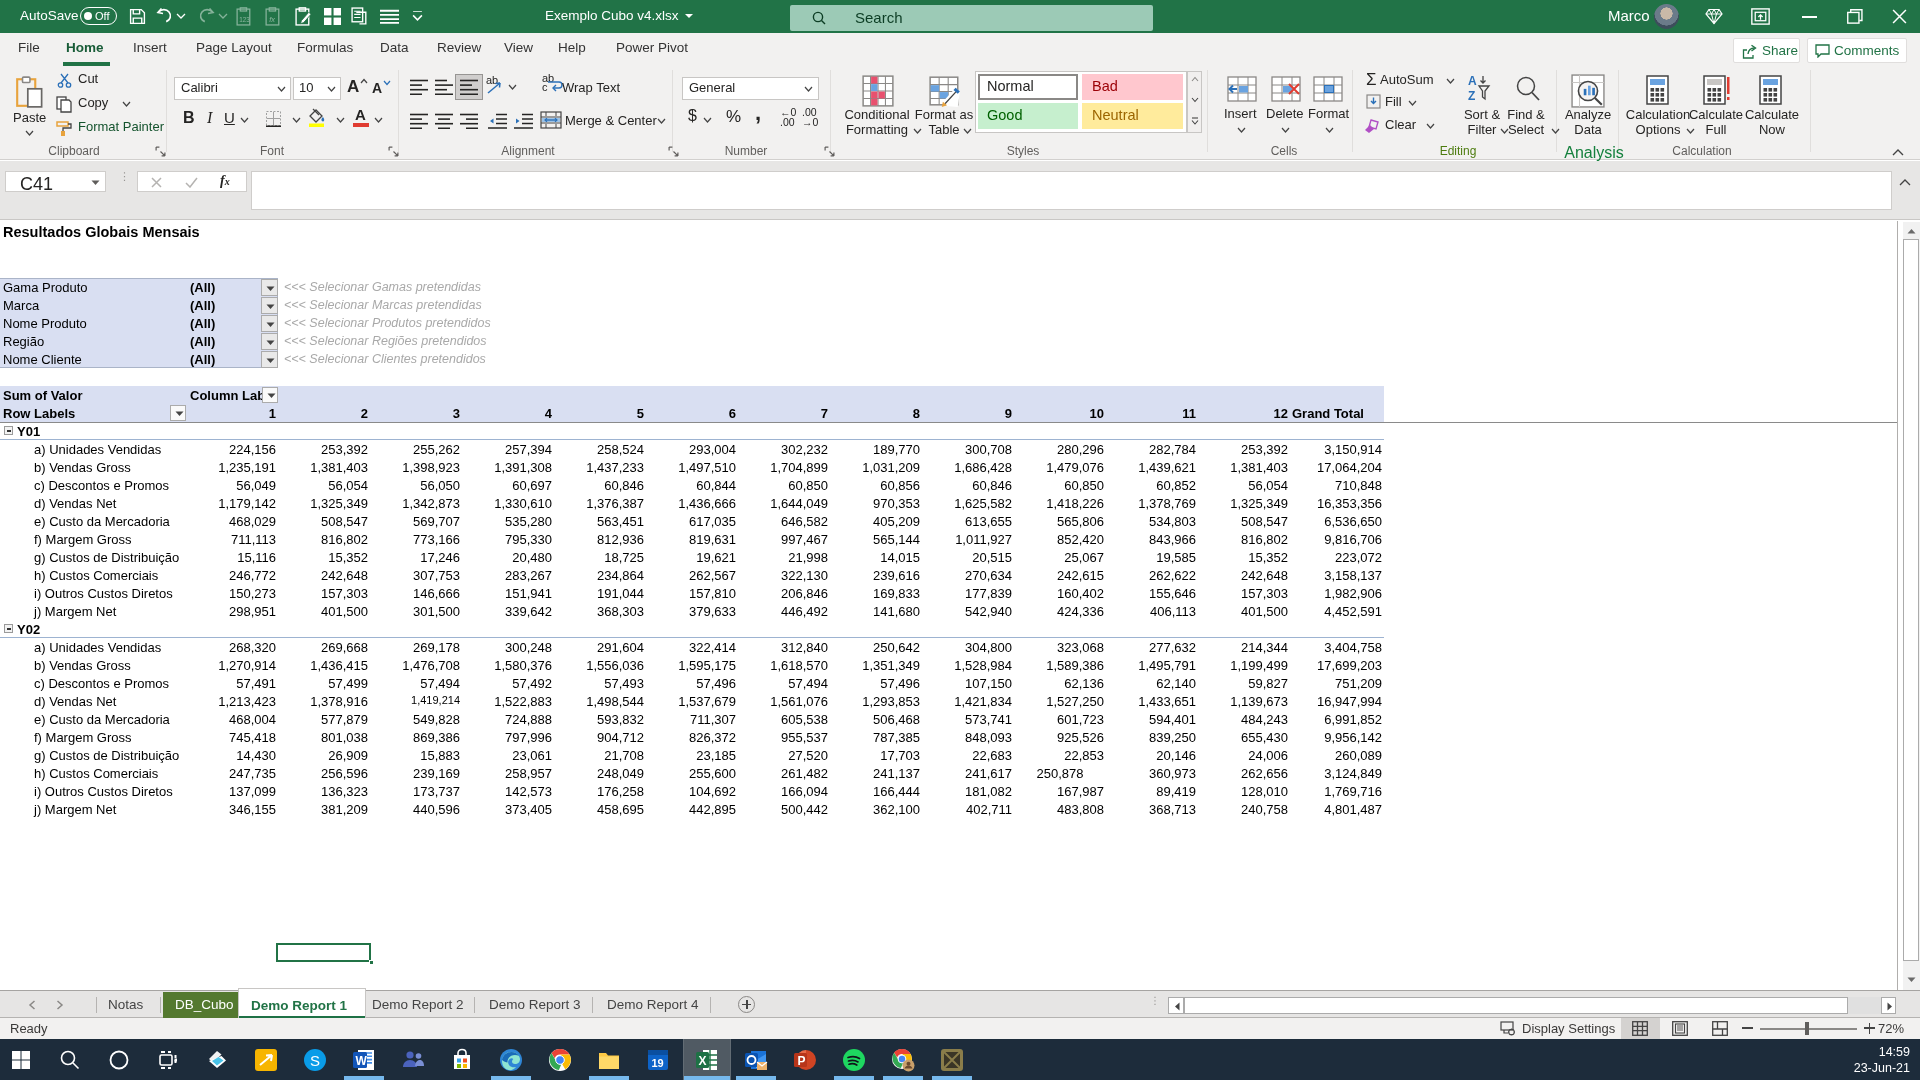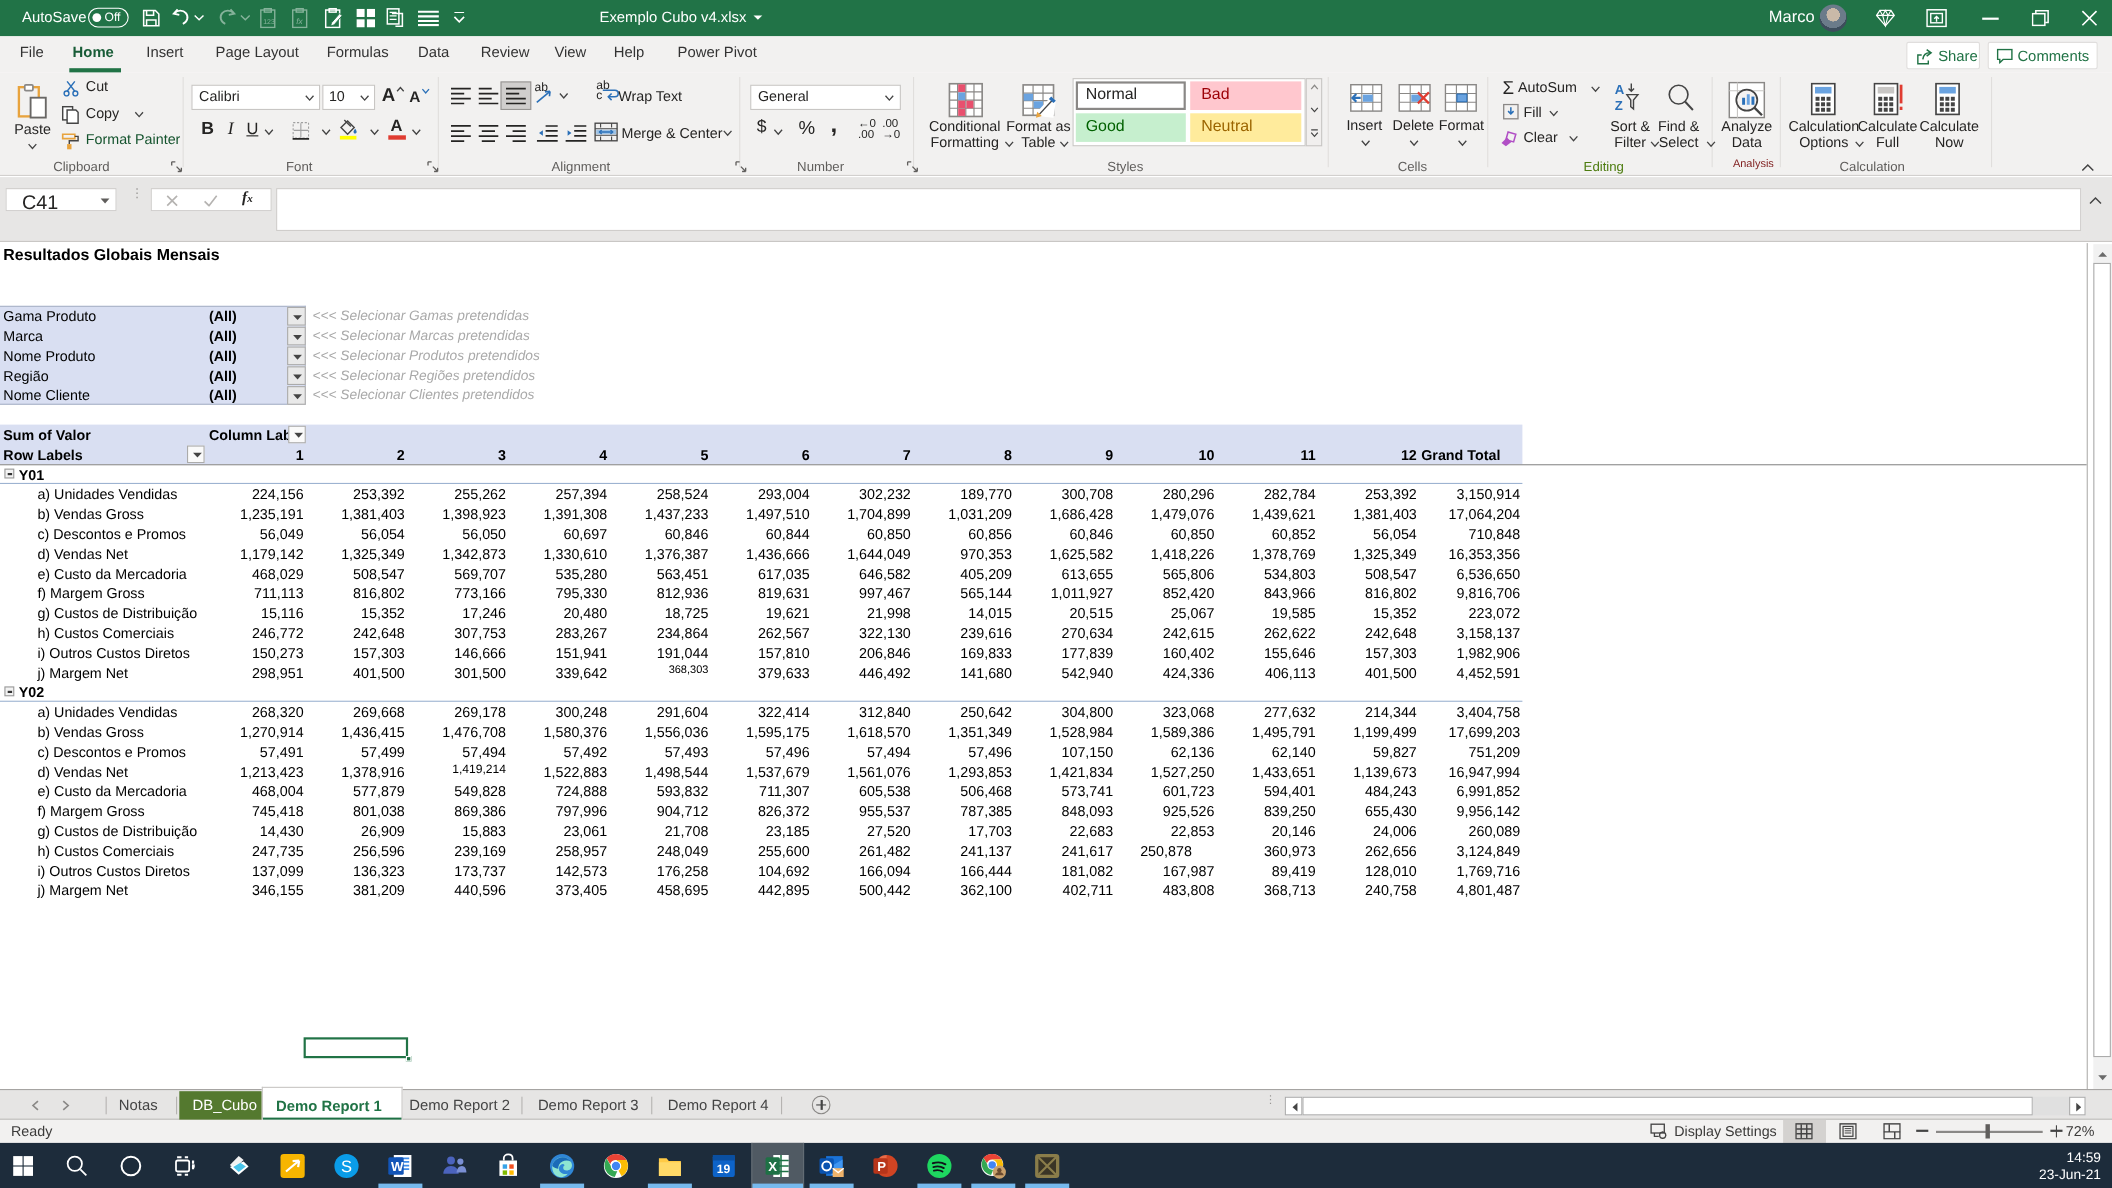--- a/index.html
+++ b/index.html
@@ -77,20 +77,27 @@
   <svg class="abs" style="left:412px;top:11px" width="11" height="11" viewBox="0 0 10 10">
       <path d="M1 0h8" stroke="#fff" stroke-width="1.4"></path>
       <path d="M1 4l4 4 4-4" fill="none" stroke="#fff" stroke-width="1.4"></path>
     </svg>
   
   <div class="abs" style="left:545px;top:8px;font-size:13.5px;color:#fff;white-space:nowrap;">Exemplo Cubo v4.xlsx</div>
   <svg class="abs" style="left:684px;top:13px" width="10" height="8" viewBox="0 0 10 8">
       <path d="M1 1l4 4 4-4" fill="#fff"></path>
     </svg>
   
+  <div class="abs" style="left:790px;top:5px;width:363px;height:26px;background:#9ccab6;border-radius:2px;">
+    <svg class="abs" style="left:22px;top:6px" width="14" height="14" viewBox="0 0 14 14">
+        <circle cx="6" cy="6" r="4.6" fill="none" stroke="#0c3d24" stroke-width="1.4"></circle>
+        <path d="M9.5 9.5L13 13" stroke="#0c3d24" stroke-width="1.4"></path>
+      </svg>
+    <div class="abs" style="left:65px;top:4px;font-size:15px;color:#0c3d24;">Search</div>
+  </div>
   
   <div class="abs" style="left:1608px;top:7px;font-size:15px;color:#fff;">Marco</div>
   <div class="abs" style="left:1654px;top:4px;width:25px;height:25px;border-radius:50%;background:radial-gradient(circle at 50% 38%,#c9b9a8 0 30%,#6b7b8a 31% 60%,#3d4d5c 61%);overflow:hidden;"></div>
   
   <svg class="abs" style="left:1705px;top:8px" width="18" height="17" viewBox="0 0 18 16">
       <path d="M4 1h10l3 4.5L9 15 1 5.5z" fill="none" stroke="#fff" stroke-width="1.2"></path>
       <path d="M1 5.5h16M6.5 5.5L9 15l2.5-9.5M4 1l2.5 4.5L9 1l2.5 4.5L14 1" fill="none" stroke="#fff" stroke-width="1"></path>
     </svg>
   
   <svg class="abs" style="left:1751px;top:8px" width="19" height="17" viewBox="0 0 18 16">
@@ -149,21 +156,21 @@
 <div class="abs" style="left:1556px;top:70px;width:1px;height:82px;background:#e0dedc;"></div>
 <div class="abs" style="left:1618px;top:70px;width:1px;height:82px;background:#e0dedc;"></div>
 <div class="abs" style="left:1810px;top:70px;width:1px;height:82px;background:#e0dedc;"></div>
 <div class="abs" style="left:4px;top:144px;width:140px;text-align:center;font-size:12px;color:#605e5c;">Clipboard</div>
 <div class="abs" style="left:202px;top:144px;width:140px;text-align:center;font-size:12px;color:#605e5c;">Font</div>
 <div class="abs" style="left:458px;top:144px;width:140px;text-align:center;font-size:12px;color:#605e5c;">Alignment</div>
 <div class="abs" style="left:676px;top:144px;width:140px;text-align:center;font-size:12px;color:#605e5c;">Number</div>
 <div class="abs" style="left:953px;top:144px;width:140px;text-align:center;font-size:12px;color:#605e5c;">Styles</div>
 <div class="abs" style="left:1214px;top:144px;width:140px;text-align:center;font-size:12px;color:#605e5c;">Cells</div>
 <div class="abs" style="left:1388px;top:144px;width:140px;text-align:center;font-size:12px;color:#4d7c0f;">Editing</div>
-<div class="abs" style="left:1524px;top:144px;width:140px;text-align:center;font-size:10px;color:#7f1d1d;">Analysis</div>
+<div class="abs" style="left:1524px;top:144px;width:140px;text-align:center;font-size:16px;color:#15803d;">Analysis</div>
 <div class="abs" style="left:1632px;top:144px;width:140px;text-align:center;font-size:12px;color:#605e5c;">Calculation</div>
 <svg class="abs" style="left:155px;top:146px" width="11" height="11" viewBox="0 0 10 10">
     <path d="M1 1v3M1 1h3M9 9L5 5M9 9V6M9 9H6" stroke="#605e5c" stroke-width="1.1" fill="none"></path>
   </svg>
 <svg class="abs" style="left:388px;top:146px" width="11" height="11" viewBox="0 0 10 10">
     <path d="M1 1v3M1 1h3M9 9L5 5M9 9V6M9 9H6" stroke="#605e5c" stroke-width="1.1" fill="none"></path>
   </svg>
 <svg class="abs" style="left:668px;top:146px" width="11" height="11" viewBox="0 0 10 10">
     <path d="M1 1v3M1 1h3M9 9L5 5M9 9V6M9 9H6" stroke="#605e5c" stroke-width="1.1" fill="none"></path>
   </svg>
@@ -724,21 +731,21 @@
     <div class="abs" style="left:924px;top:365px;width:88px;font-size:13px;text-align:right;">177,839</div>
     <div class="abs" style="left:1016px;top:365px;width:88px;font-size:13px;text-align:right;">160,402</div>
     <div class="abs" style="left:1108px;top:365px;width:88px;font-size:13px;text-align:right;">155,646</div>
     <div class="abs" style="left:1200px;top:365px;width:88px;font-size:13px;text-align:right;">157,303</div>
     <div class="abs" style="left:1292px;top:365px;width:90px;font-size:13px;text-align:right;">1,982,906</div>
     <div class="abs" style="left:34px;top:383px;font-size:13px;white-space:nowrap;">j) Margem Net</div>
     <div class="abs" style="left:188px;top:383px;width:88px;font-size:13px;text-align:right;">298,951</div>
     <div class="abs" style="left:280px;top:383px;width:88px;font-size:13px;text-align:right;">401,500</div>
     <div class="abs" style="left:372px;top:383px;width:88px;font-size:13px;text-align:right;">301,500</div>
     <div class="abs" style="left:464px;top:383px;width:88px;font-size:13px;text-align:right;">339,642</div>
-    <div class="abs" style="left:556px;top:383px;width:88px;font-size:10px;text-align:right;">368,303</div>
+    <div class="abs" style="left:556px;top:383px;width:88px;font-size:13px;text-align:right;">368,303</div>
     <div class="abs" style="left:648px;top:383px;width:88px;font-size:13px;text-align:right;">379,633</div>
     <div class="abs" style="left:740px;top:383px;width:88px;font-size:13px;text-align:right;">446,492</div>
     <div class="abs" style="left:832px;top:383px;width:88px;font-size:13px;text-align:right;">141,680</div>
     <div class="abs" style="left:924px;top:383px;width:88px;font-size:13px;text-align:right;">542,940</div>
     <div class="abs" style="left:1016px;top:383px;width:88px;font-size:13px;text-align:right;">424,336</div>
     <div class="abs" style="left:1108px;top:383px;width:88px;font-size:13px;text-align:right;">406,113</div>
     <div class="abs" style="left:1200px;top:383px;width:88px;font-size:13px;text-align:right;">401,500</div>
     <div class="abs" style="left:1292px;top:383px;width:90px;font-size:13px;text-align:right;">4,452,591</div>
     <div class="abs" style="left:4px;top:403px;width:9px;height:9px;background:#f3f3f3;border:1px solid #9a9a9a;">
       <div class="abs" style="left:1.5px;top:3px;width:4px;height:1.5px;background:#333;"></div>

